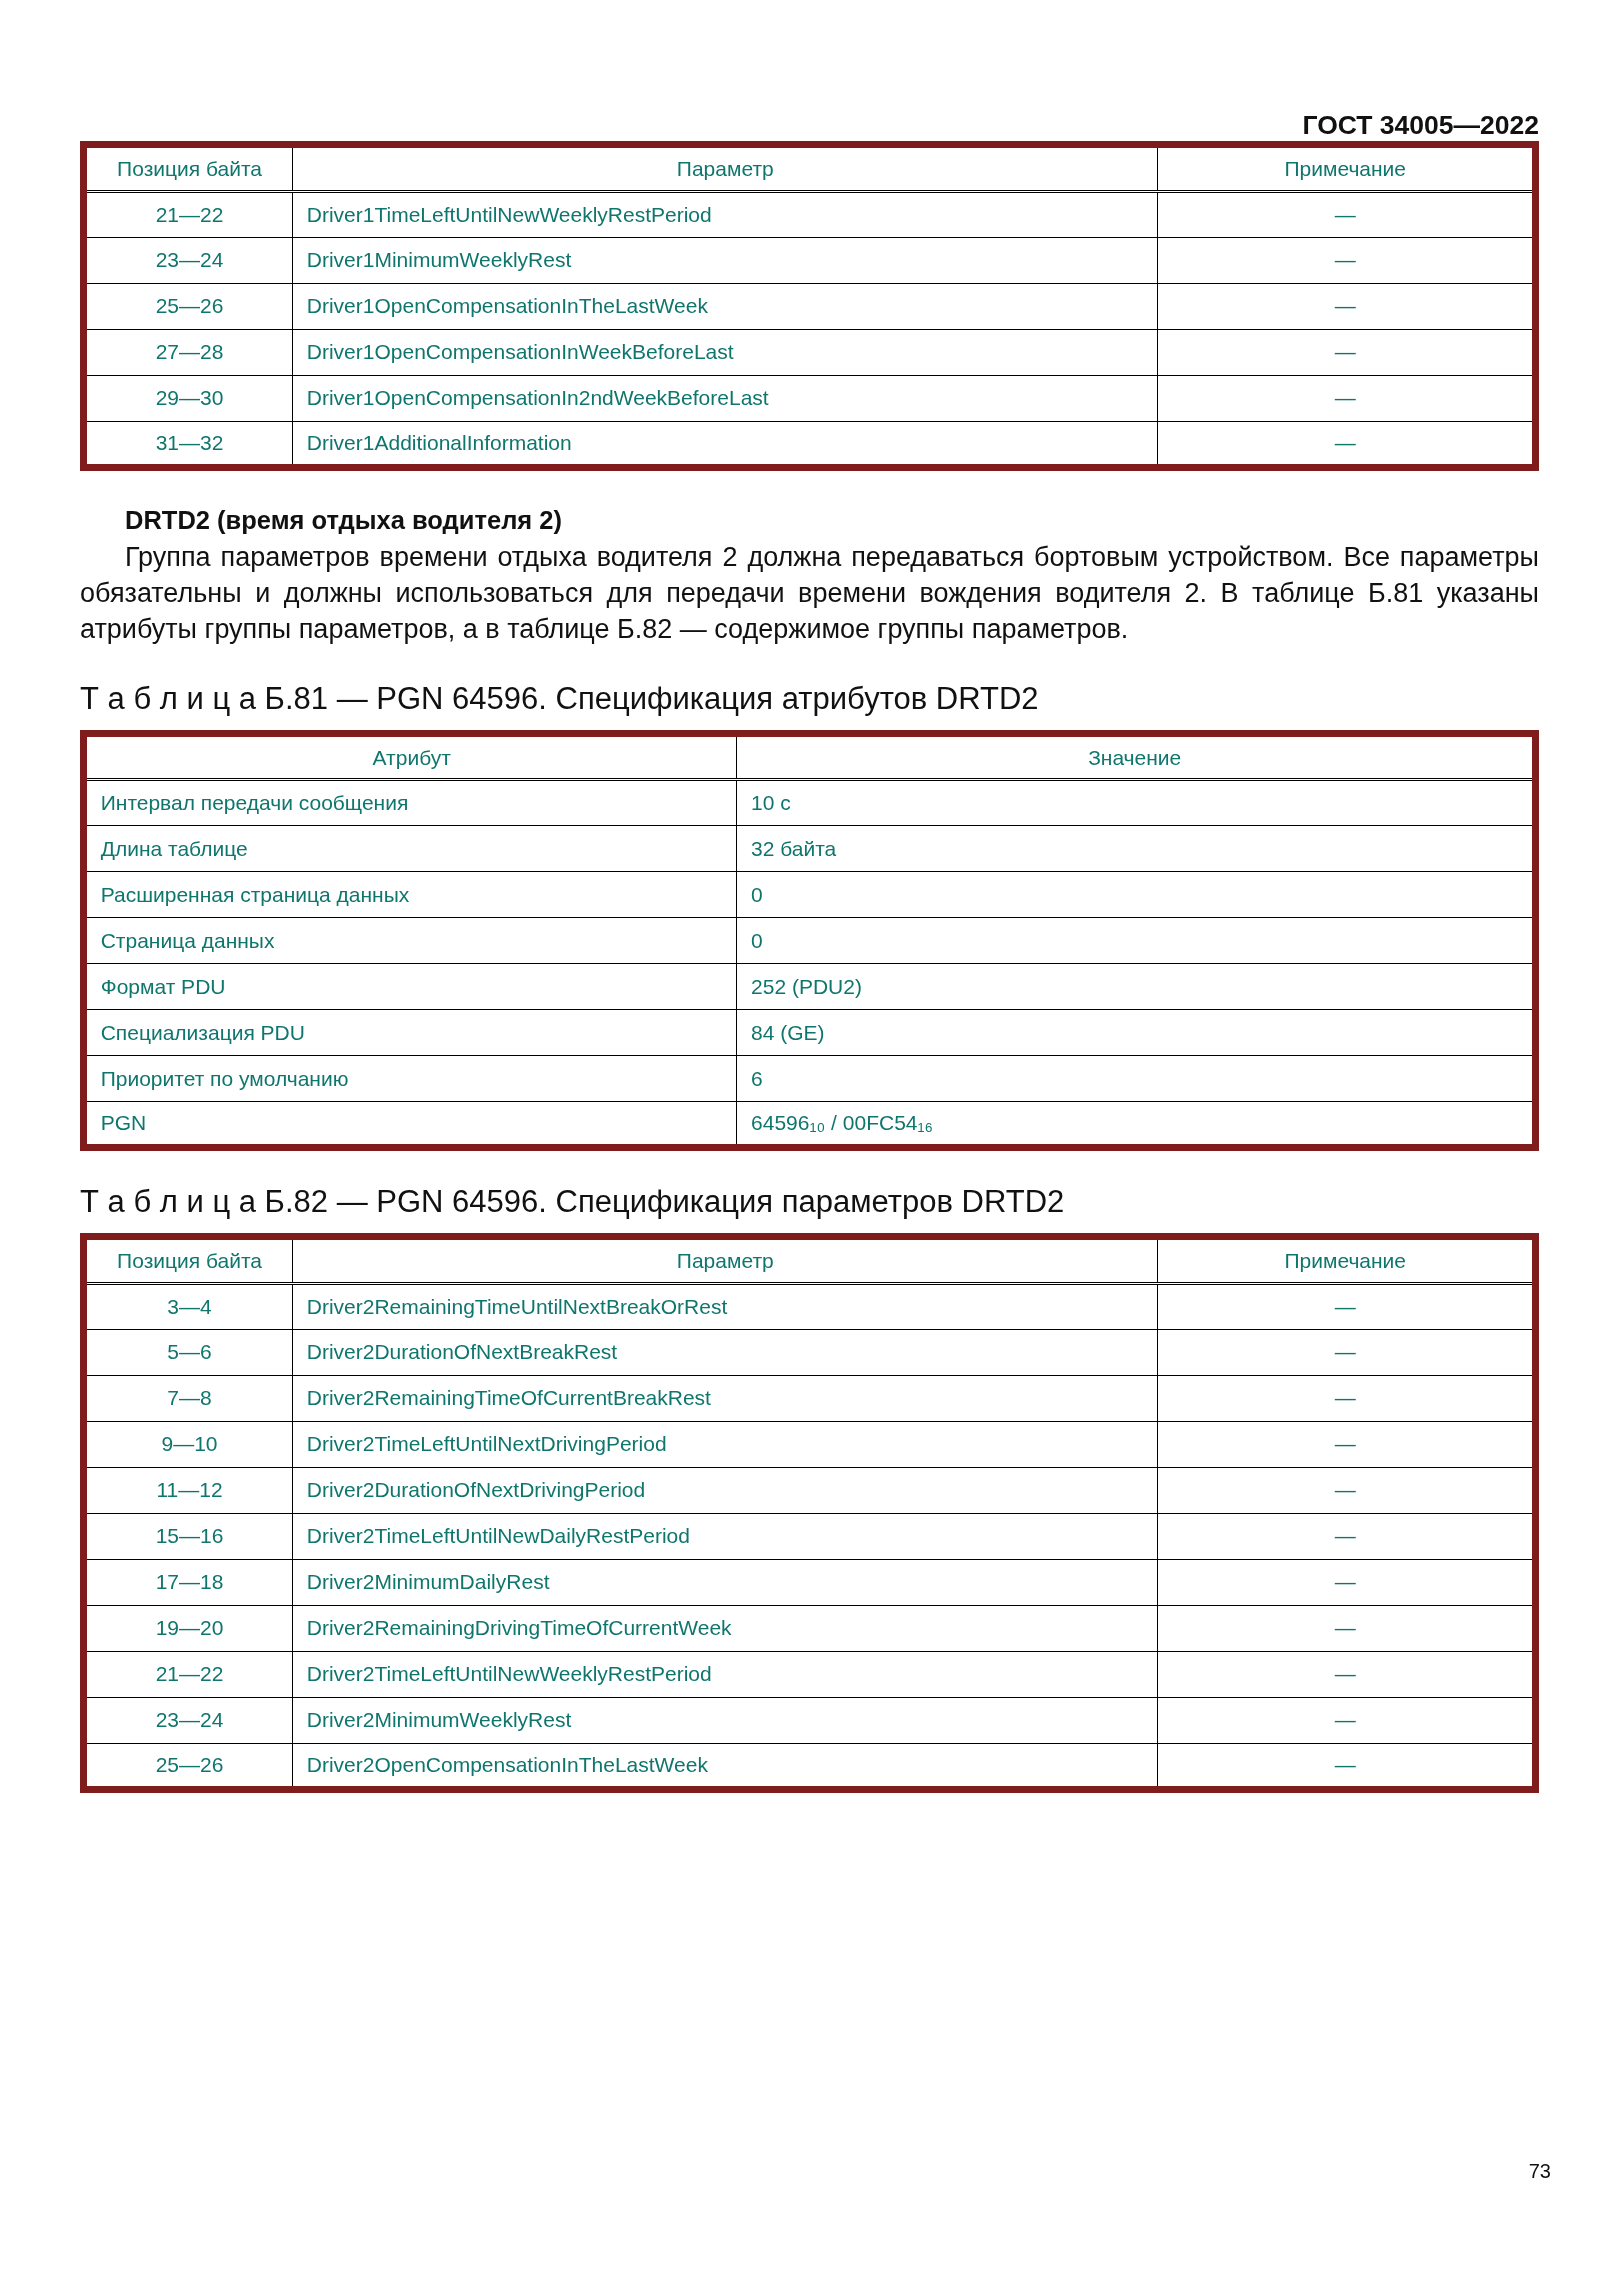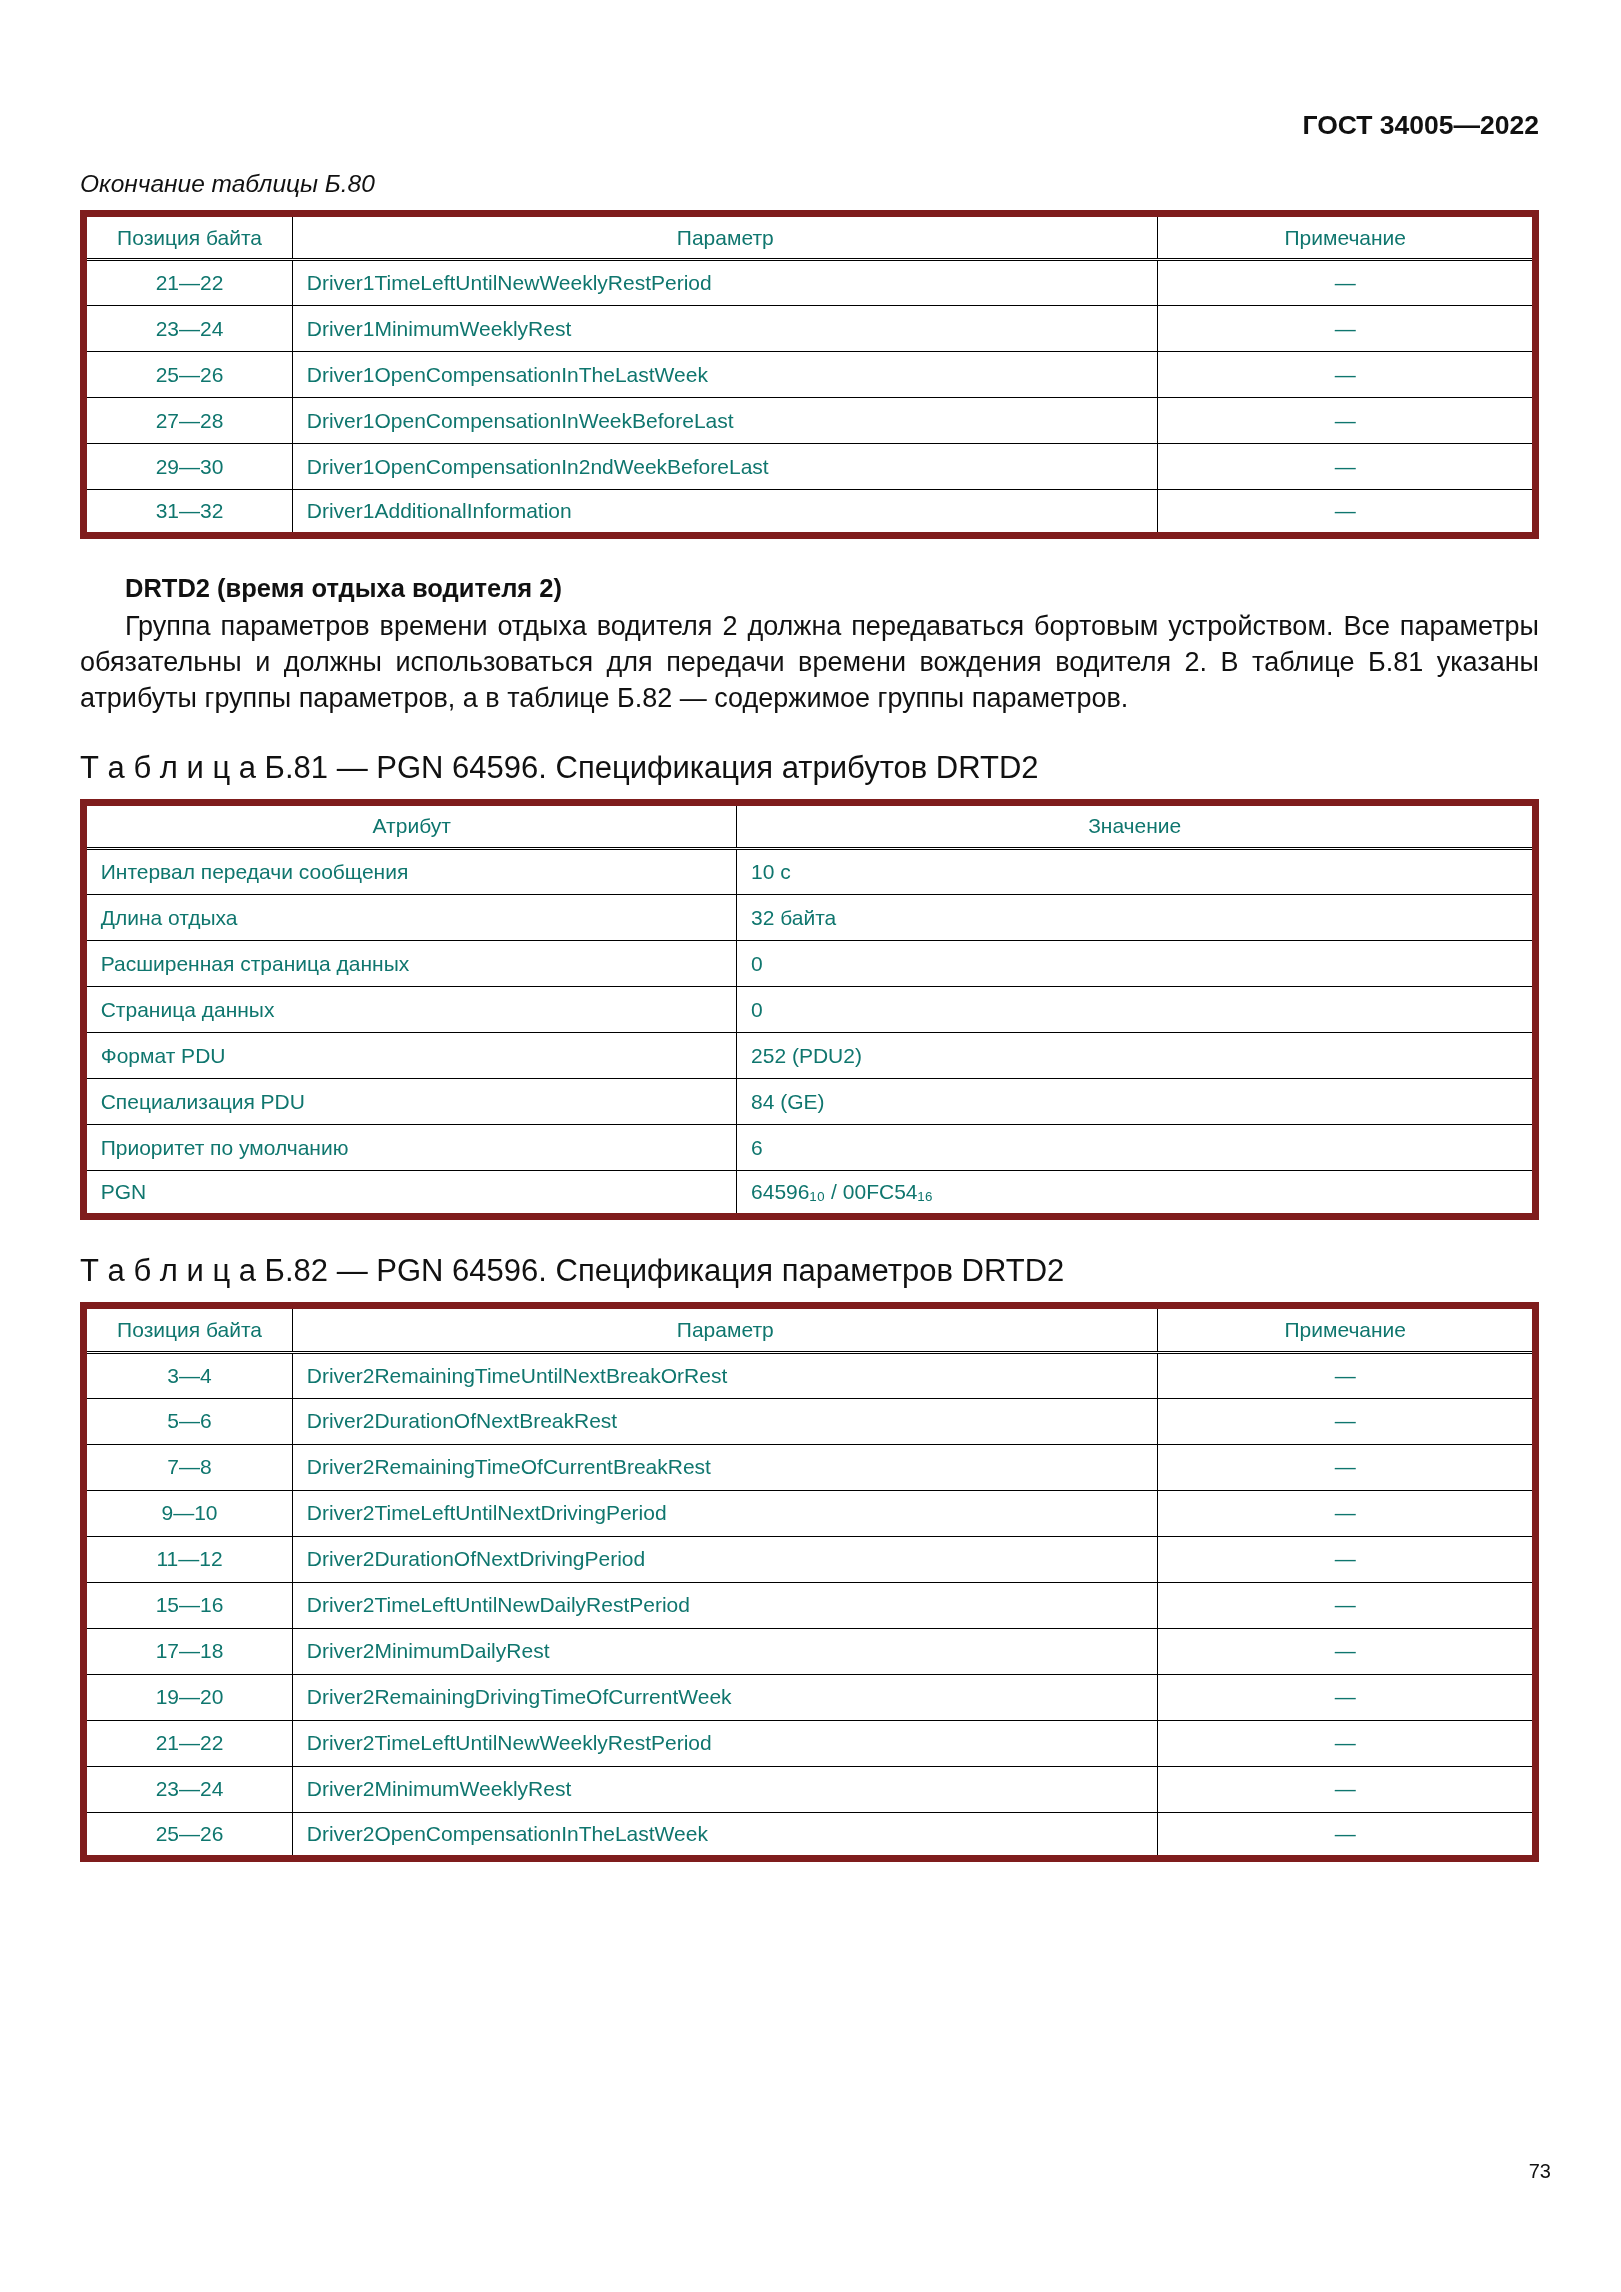--- a/index.html
+++ b/index.html
@@ -87,21 +87,20 @@
 </head>
 <body>
 
 <div class="page">
   <div class="content">
 
     <div class="running-header">
       <span>ГОСТ 34005—2022</span>
     </div>
 
-    <div class="table-cont-caption">Окончание таблицы Б.80</div>
 
     <table class="gost">
       <colgroup>
         <col class="w-pos">
           <col class="w-param">
           <col class="w-note">
       </colgroup>
       <thead>
         <tr>
           <th>Позиция байта</th>
@@ -159,21 +158,21 @@
           <th>Атрибут</th>
           <th>Значение</th>
         </tr>
       </thead>
       <tbody>
           <tr>
             <td class="l">Интервал передачи сообщения</td>
             <td class="l">10 с</td>
           </tr>
           <tr>
-            <td class="l">Длина отдыха</td>
+            <td class="l">Длина таблице</td>
             <td class="l">32 байта</td>
           </tr>
           <tr>
             <td class="l">Расширенная страница данных</td>
             <td class="l">0</td>
           </tr>
           <tr>
             <td class="l">Страница данных</td>
             <td class="l">0</td>
           </tr>

